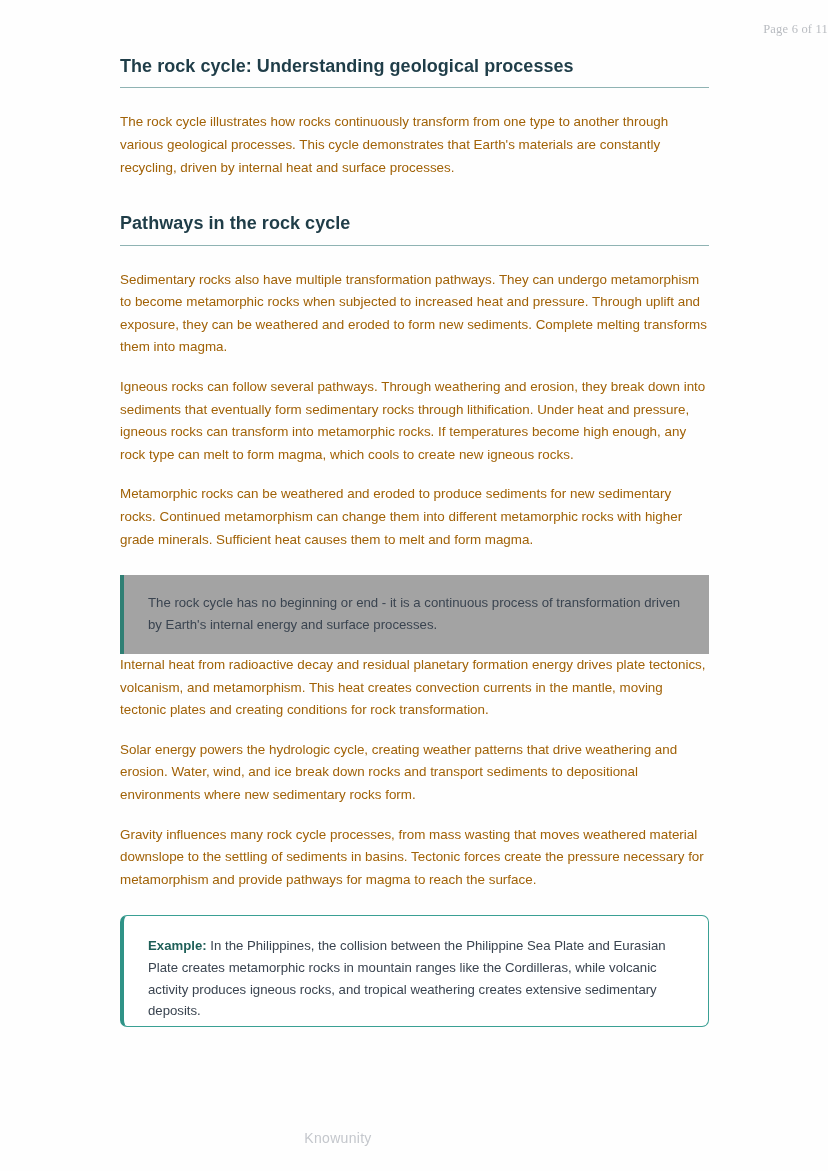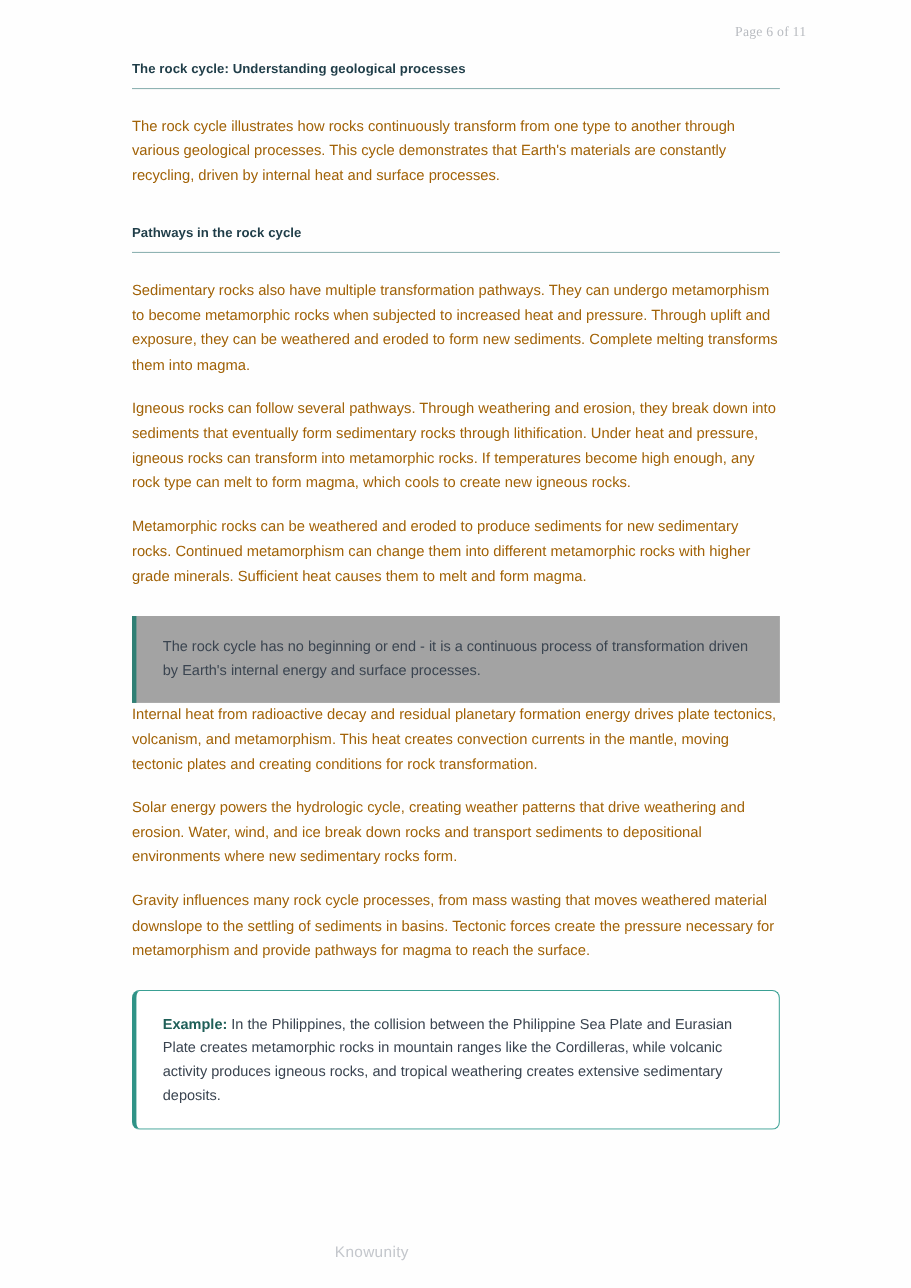--- a/index.html
+++ b/index.html
@@ -21,38 +21,37 @@
     width: 828px;
     height: 1171px;
     background: #fefefe;
     box-sizing: border-box;
   }
   .page-header {
     position: absolute;
     top: 22px;
     right: 0;
     width: 828px;
-    padding-right: 95px;
     box-sizing: border-box;
     text-align: right;
     font-family: "Liberation Serif", serif;
     font-size: 12.5px;
     color: #b9bcc1;
     letter-spacing: 0.2px;
   }
   .content {
     position: absolute;
     top: 55px;
     left: 120px;
     width: 589px;
   }
   h2.section-heading {
     margin: 0;
     padding: 0 0 9px 0;
-    font-size: 12px;
+    font-size: 18px;
     font-weight: bold;
     color: #1f3d48;
     letter-spacing: 0.05px;
     border-bottom: 1.6px solid #8fb3b3;
     line-height: 1.3;
   }
   .heading-block { margin-bottom: 23px; }
   .heading-block.second { margin-top: 33px; }
 
   p.body-text {
@@ -77,21 +76,21 @@
     line-height: 22px;
     color: #3a4450;
   }
 
   .example-box {
     margin: 24px 0 0 0;
     background: #ffffff;
     border: 1.4px solid #3aa094;
     border-left: 4px solid #2f9387;
     border-radius: 7px;
-    padding: 19px 24px 20px 24px;
+    padding: 19px 24px 4px 24px;
     box-sizing: border-box;
   }
   .example-box p {
     margin: 0;
     font-size: 13.2px;
     line-height: 21.6px;
     color: #3a4450;
   }
   .example-label {
     font-weight: bold;

